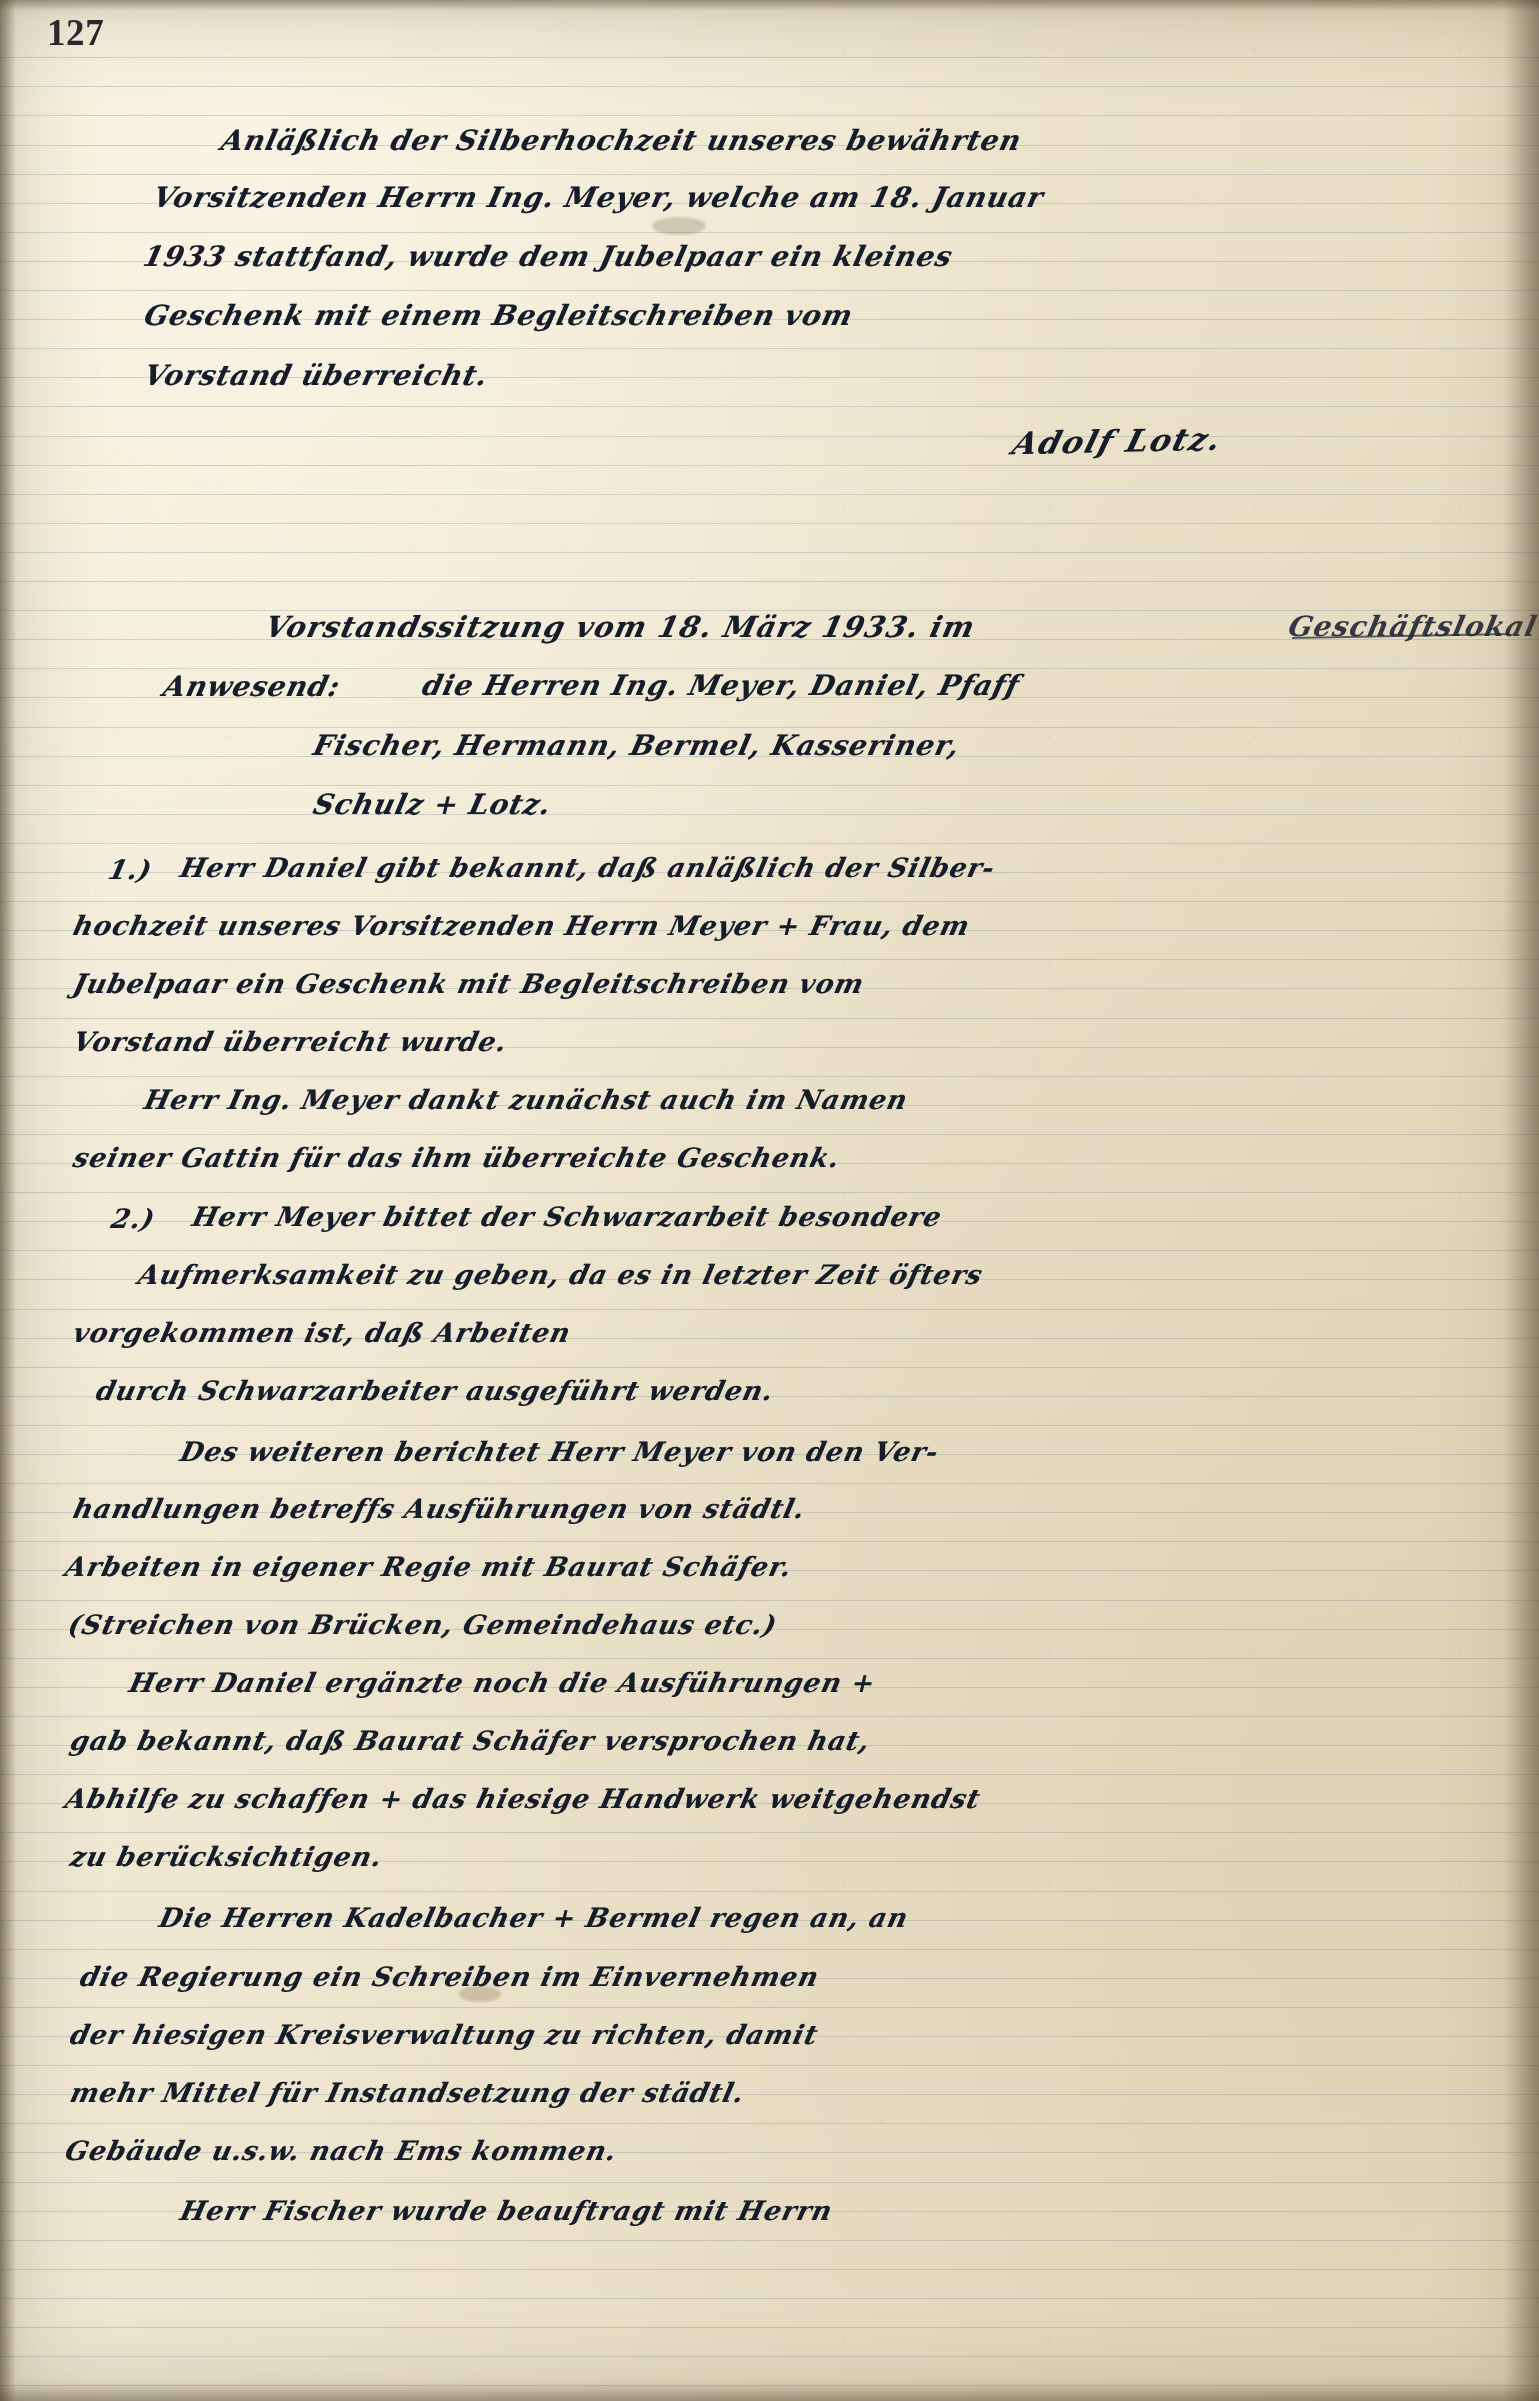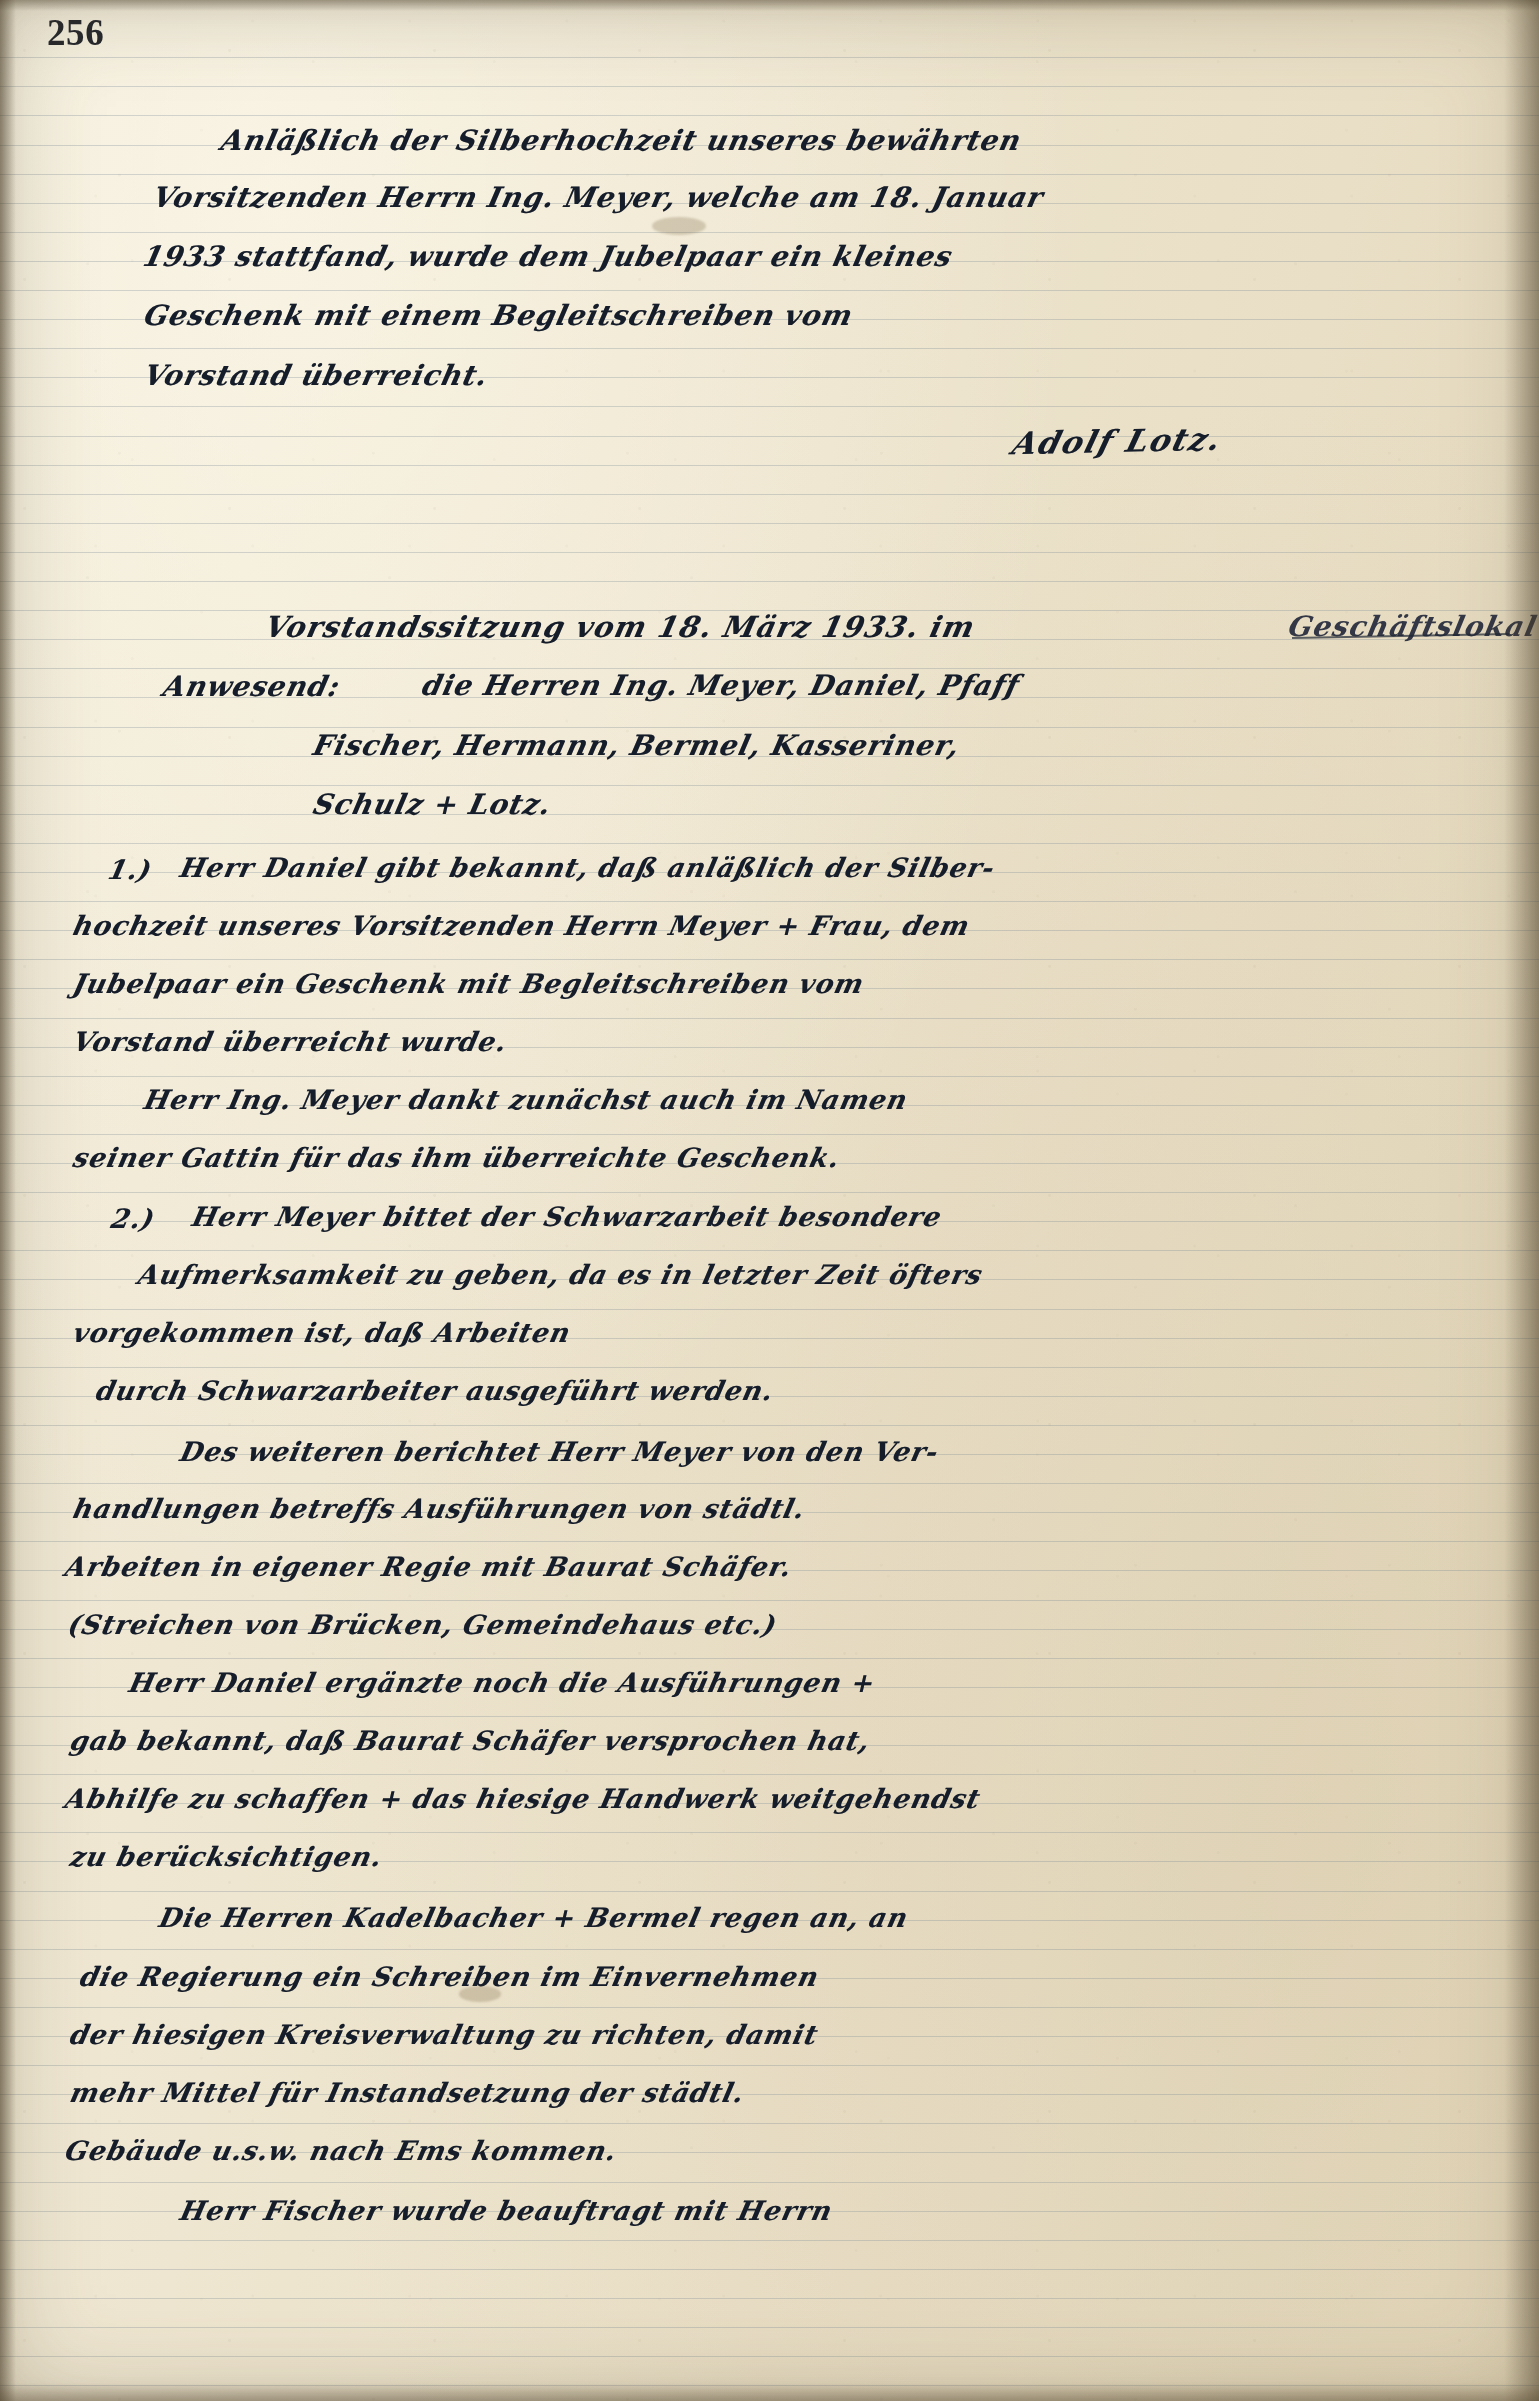--- a/index.html
+++ b/index.html
@@ -237,21 +237,21 @@
       <div class="rule" style="top: 2182px;"></div>
       <div class="rule" style="top: 2211px;"></div>
       <div class="rule" style="top: 2240px;"></div>
       <div class="rule" style="top: 2269px;"></div>
       <div class="rule" style="top: 2298px;"></div>
       <div class="rule" style="top: 2327px;"></div>
       <div class="rule" style="top: 2356px;"></div>
       <div class="rule" style="top: 2385px;"></div>
     </div>
 
-  <div class="folio">256</div>
+  <div class="folio">127</div>
 
   <div class="hand">
 
     <div class="line ink-dark" style="left:222px; top:124px; font-size:28px;"><span>Anläßlich der Silberhochzeit unseres bewährten</span></div>
     <div class="line ink-dark" style="left:154px; top:181px; font-size:28px;"><span>Vorsitzenden Herrn Ing. Meyer, welche am 18. Januar</span></div>
     <div class="line ink-dark" style="left:144px; top:240px; font-size:28px;"><span>1933 stattfand, wurde dem Jubelpaar ein kleines</span></div>
     <div class="line ink-dark" style="left:145px; top:299px; font-size:28px;"><span>Geschenk mit einem Begleitschreiben vom</span></div>
     <div class="line ink-dark" style="left:145px; top:359px; font-size:28px;"><span>Vorstand überreicht.</span></div>
 
     <div class="line sig ink-dark" style="left:1014px; top:423px; font-size:31px;"><span>Adolf Lotz.</span></div>

